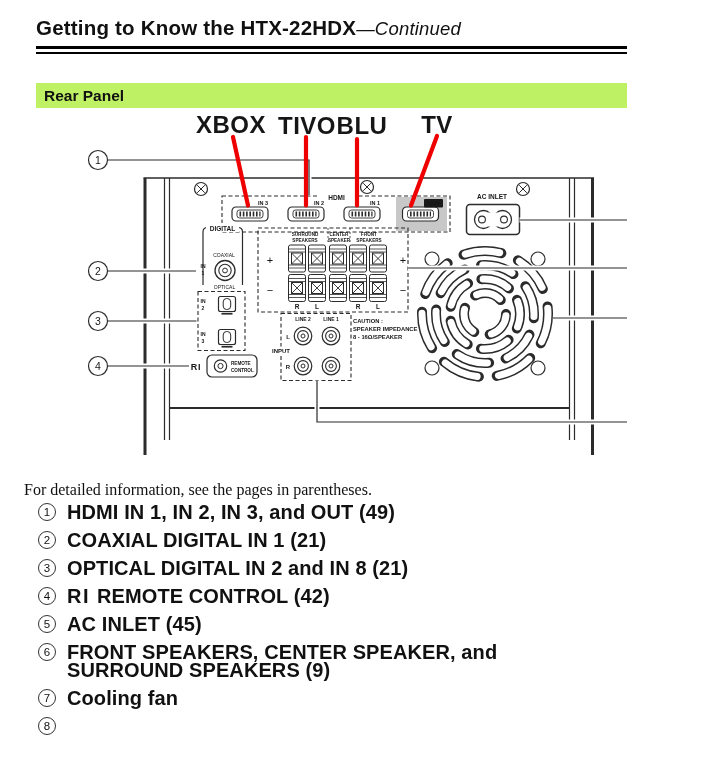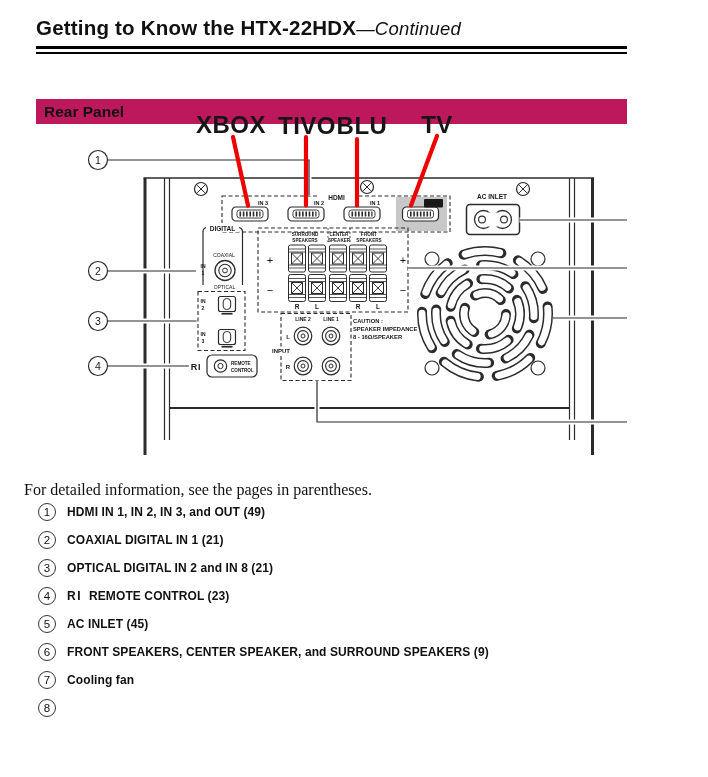--- a/index.html
+++ b/index.html
@@ -4,38 +4,38 @@
 <style>
   html,body{margin:0;padding:0;background:#fff;}
   #page{position:relative;width:627px;height:777px;background:#ffffff;overflow:hidden;
         font-family:"Liberation Sans",sans-serif;color:#111;}
   
   #title{position:absolute;left:36px;top:16px;font-size:20.5px;font-weight:bold;
          letter-spacing:0.2px;white-space:nowrap;}
   #title .suffix{font-weight:400;font-style:italic;font-size:18.5px;}
   #rule{position:absolute;left:36px;top:46px;width:637px;height:3px;
         border-top:3px solid #000;border-bottom:2px solid #000;}
-  #section-bar{position:absolute;left:36px;top:99px;width:629px;height:25px;
-        background:#be185d;font-size:15.5px;font-weight:bold;line-height:25px;
+  #section-bar{position:absolute;left:36px;top:83px;width:629px;height:25px;
+        background:#bef264;font-size:15.5px;font-weight:bold;line-height:25px;
         padding-left:8px;}
   
   #diagram{position:absolute;left:0;top:105px;}
   svg .s{stroke:#2b2b2b;fill:none;}
   svg text{font-family:"Liberation Sans",sans-serif;fill:#161616;stroke:none;}
   svg .halo{stroke:#ffffff;fill:none;}
   svg .redl{stroke-linecap:round;fill:none;}
   svg .redt{font-weight:bold;font-size:24px;letter-spacing:0.5px;}
   
   #legend-intro{position:absolute;left:24px;top:481px;
         font-family:"Liberation Serif",serif;font-size:16px;}
   #legend{position:absolute;left:38px;top:503px;display:flex;flex-direction:column;gap:10px;}
   .lrow{display:flex;align-items:flex-start;}
   .cnum{flex:0 0 auto;width:16px;height:16px;border:1.2px solid #333;border-radius:50%;
         font-size:11.5px;line-height:16px;text-align:center;margin-right:11px;margin-top:0px;}
-  .itext{font-size:12px;font-weight:bold;line-height:18px;max-width:432px;letter-spacing:0.1px;}
+  .itext{font-size:20px;font-weight:bold;line-height:18px;max-width:432px;letter-spacing:0.1px;}
   .ri-logo{font-weight:bold;letter-spacing:1.5px;margin-right:7px;}
 </style>
 </head>
 <body>
 
 <div id="page">
 
   <div id="title">
     <span>Getting to Know the HTX-22HDX</span><span class="suffix">—Continued</span>
   </div>
@@ -392,21 +392,21 @@
     <div class="lrow">
       <span class="cnum">2</span>
       <span class="itext">COAXIAL DIGITAL IN 1 (21)</span>
     </div>
     <div class="lrow">
       <span class="cnum">3</span>
       <span class="itext">OPTICAL DIGITAL IN 2 and IN 8 (21)</span>
     </div>
     <div class="lrow">
       <span class="cnum">4</span>
-      <span class="itext"><span class="ri-logo">RI</span><span>REMOTE CONTROL (23)</span></span>
+      <span class="itext"><span class="ri-logo">RI</span><span>REMOTE CONTROL (42)</span></span>
     </div>
     <div class="lrow">
       <span class="cnum">5</span>
       <span class="itext">AC INLET (45)</span>
     </div>
     <div class="lrow">
       <span class="cnum">6</span>
       <span class="itext">FRONT SPEAKERS, CENTER SPEAKER, and SURROUND SPEAKERS (9)</span>
     </div>
     <div class="lrow">

